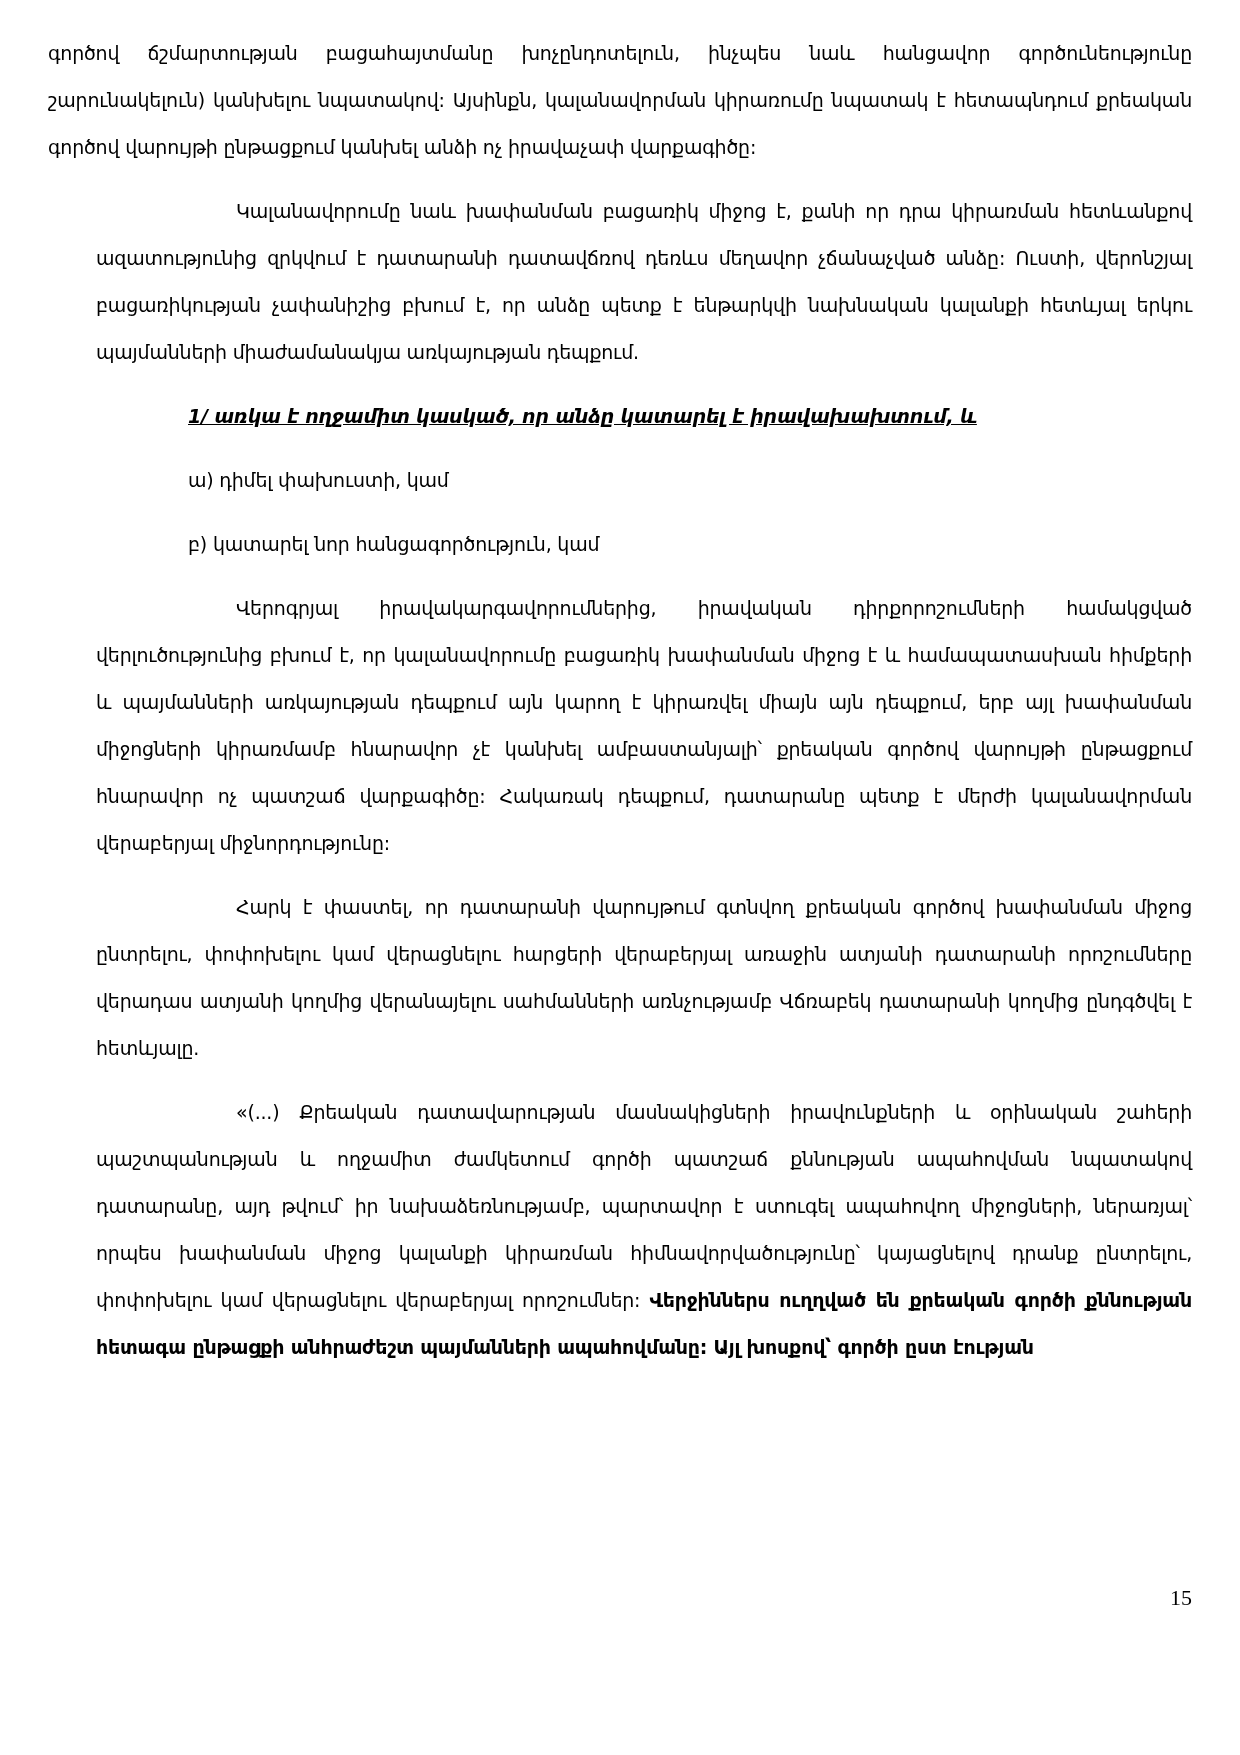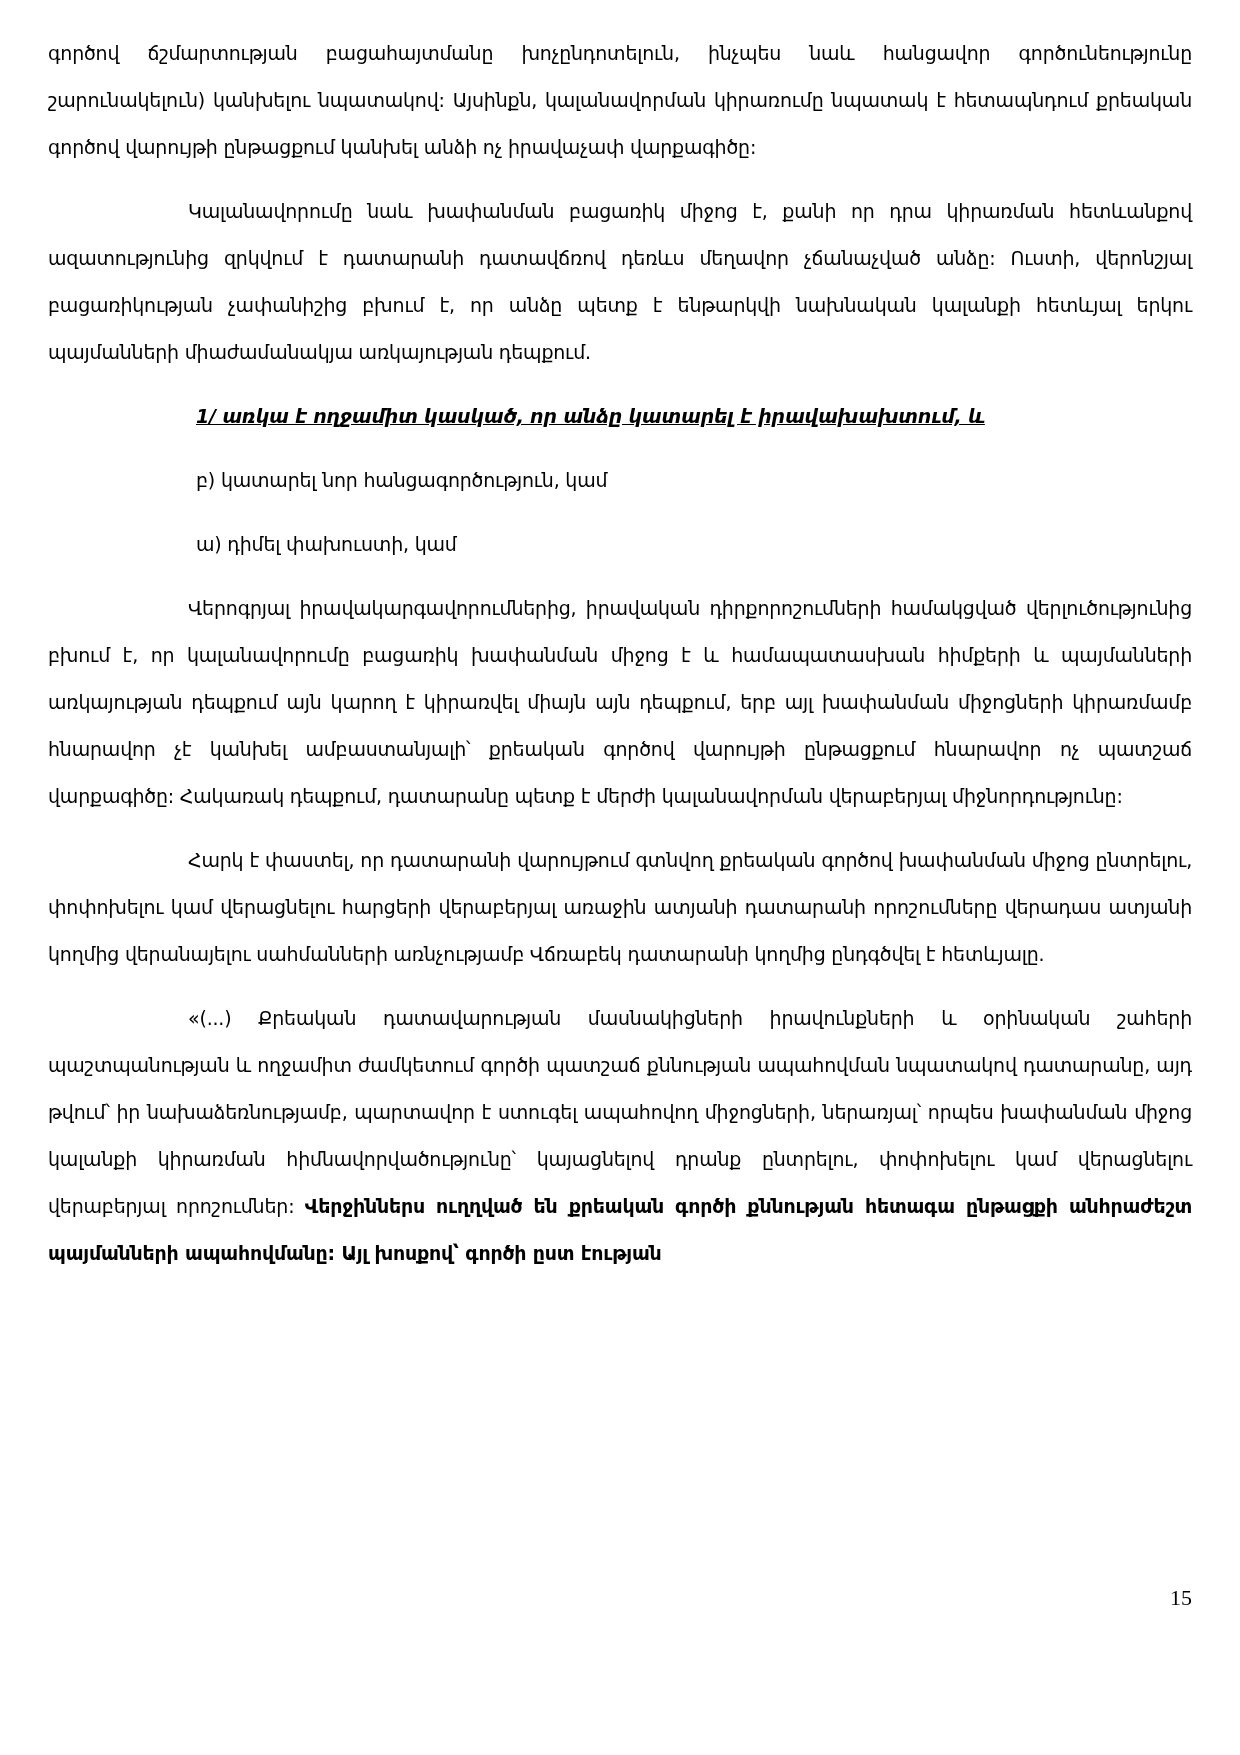--- a/index.html
+++ b/index.html
@@ -24,29 +24,30 @@
     .para {
       margin: 0;
       font-size: 19px;
       line-height: 47px;
       text-align: justify;
       text-align-last: left;
       letter-spacing: -0.2px;
     }
     .para.indent {
       text-indent: 140px;
+      margin-left: 48px;
     }
     .para.bold {
       font-weight: normal;
     }
     .para + .para {
       margin-top: 17px;
     }
     .list-item {
-      margin: 8px;
+      margin: 0;
       padding-left: 140px;
       font-size: 19px;
       line-height: 47px;
       letter-spacing: -0.2px;
       margin-top: 17px;
     }
     .emph {
       font-style: italic;
       font-weight: bold;
       text-decoration: underline;
@@ -69,23 +70,23 @@
 
   <p class="para bold">գործով ճշմարտության բացահայտմանը խոչընդոտելուն, ինչպես նաև հանցավոր գործունեությունը շարունակելուն) կանխելու նպատակով: Այսինքն, կալանավորման կիրառումը նպատակ է հետապնդում քրեական գործով վարույթի ընթացքում կանխել անձի ոչ իրավաչափ վարքագիծը:</p>
 
   <p class="para indent">Կալանավորումը նաև խափանման բացառիկ միջոց է, քանի որ դրա կիրառման հետևանքով ազատությունից զրկվում է դատարանի դատավճռով դեռևս մեղավոր չճանաչված անձը: Ուստի, վերոնշյալ բացառիկության չափանիշից բխում է, որ անձը պետք է ենթարկվի նախնական կալանքի հետևյալ երկու պայմանների միաժամանակյա առկայության դեպքում.</p>
 
   <p class="list-item">
     <span class="emph">1/ առկա է ողջամիտ կասկած, որ անձը կատարել է իրավախախտում, և</span>
   </p>
 
 
+  <p class="list-item">ա) դիմել փախուստի, կամ</p>
+
   <p class="list-item">բ) կատարել նոր հանցագործություն, կամ</p>
-
-  <p class="list-item">ա) դիմել փախուստի, կամ</p>
 
 
 
   <p class="para indent" style="margin-top:17px;">Վերոգրյալ իրավակարգավորումներից, իրավական դիրքորոշումների համակցված վերլուծությունից բխում է, որ կալանավորումը բացառիկ խափանման միջոց է և համապատասխան հիմքերի և պայմանների առկայության դեպքում այն կարող է կիրառվել միայն այն դեպքում, երբ այլ խափանման միջոցների կիրառմամբ հնարավոր չէ կանխել ամբաստանյալի՝ քրեական գործով վարույթի ընթացքում հնարավոր ոչ պատշաճ վարքագիծը: Հակառակ դեպքում, դատարանը պետք է մերժի կալանավորման վերաբերյալ միջնորդությունը:</p>
 
   <p class="para indent">Հարկ է փաստել, որ դատարանի վարույթում գտնվող քրեական գործով խափանման միջոց ընտրելու, փոփոխելու կամ վերացնելու հարցերի վերաբերյալ առաջին ատյանի դատարանի որոշումները վերադաս ատյանի կողմից վերանայելու սահմանների առնչությամբ Վճռաբեկ դատարանի կողմից ընդգծվել է հետևյալը.</p>
 
   <p class="para indent">
     <span>«(...) Քրեական դատավարության մասնակիցների իրավունքների և օրինական շահերի պաշտպանության և ողջամիտ ժամկետում գործի պատշաճ քննության ապահովման նպատակով դատարանը, այդ թվում՝ իր նախաձեռնությամբ, պարտավոր է ստուգել ապահովող միջոցների, ներառյալ՝ որպես խափանման միջոց կալանքի կիրառման հիմնավորվածությունը՝ կայացնելով դրանք ընտրելու, փոփոխելու կամ վերացնելու վերաբերյալ որոշումներ: </span><span class="b">Վերջիններս ուղղված են քրեական գործի քննության հետագա ընթացքի անհրաժեշտ պայմանների ապահովմանը: Այլ խոսքով՝ գործի ըստ էության</span>
   </p>

